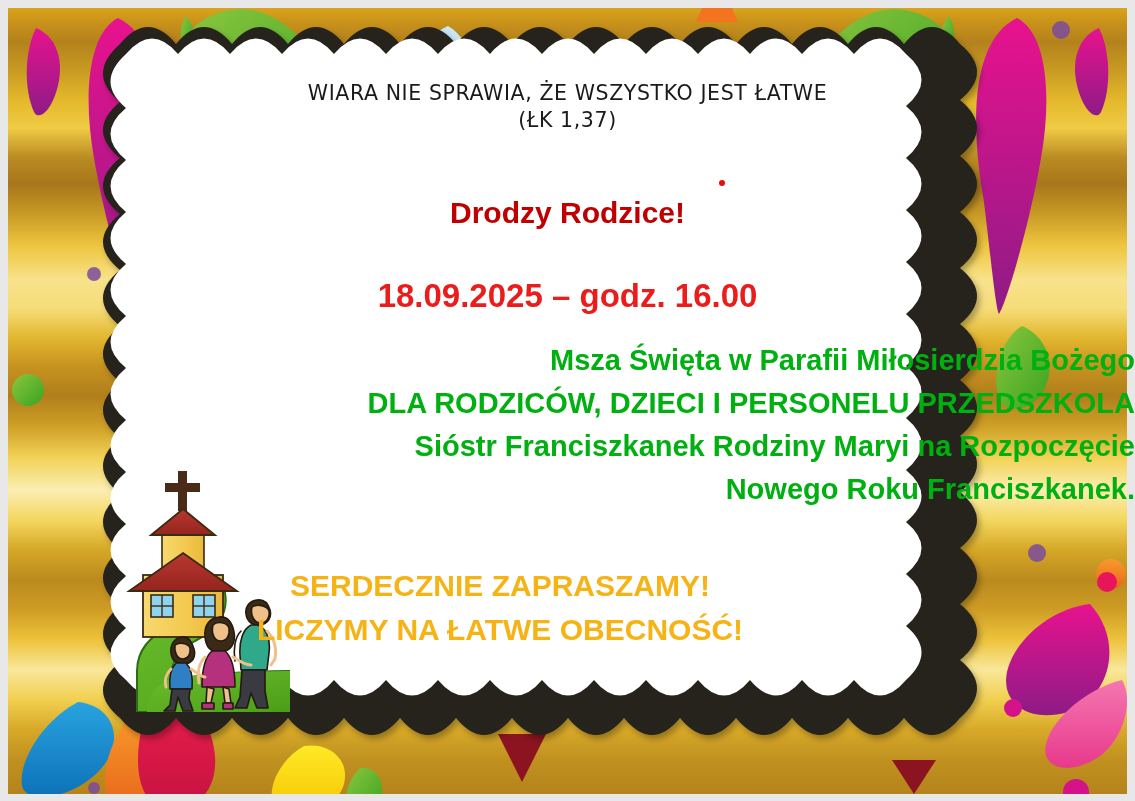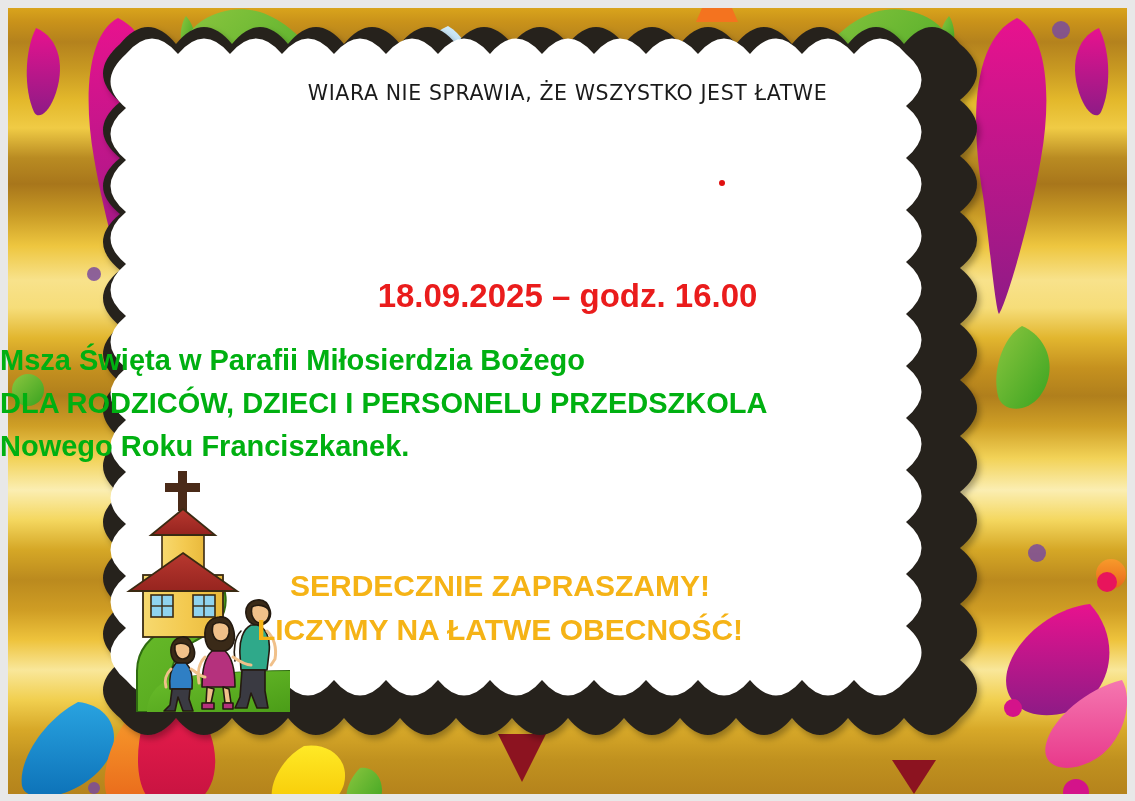--- a/index.html
+++ b/index.html
@@ -119,21 +119,21 @@
     font-size: 33px;
     font-weight: bold;
     color: #ea1c1c;
   }
 
   .greenblock {
     position: absolute;
     left: 0;
     top: 339px;
     width: 1135px;
-    text-align: left;
+    text-align: right;
     color: #00b011;
     font-weight: bold;
     font-size: 29px;
     line-height: 43px;
   }
   .greenblock .u { text-underline-offset: 3px; }
 
   .invite {
     position: absolute;
     left: 0;
@@ -392,30 +392,33 @@
           <path d="M 97 224 L 95 240 L 89 246 L 100 246 L 103 232 L 108 246 L 118 246 L 114 234 L 115 224 Z" fill="#3a3a42"></path>
         </g>
       </g>
     </svg>
   </div>
 
   <div class="content">
 
     <div class="quote">
       <div>WIARA NIE SPRAWIA, ŻE WSZYSTKO JEST ŁATWE</div>
+      <div>(ŁK 1,37)</div>
     </div>
 
     <div class="red-dot"></div>
 
+    <div class="greeting">Drodzy Rodzice!</div>
 
     <div class="datetime">18.09.2025 – godz. 16.00</div>
 
     <div class="greenblock">
       <div>Msza Święta w Parafii Miłosierdzia Bożego</div>
       <div class="u">DLA RODZICÓW, DZIECI I PERSONELU PRZEDSZKOLA</div>
+      <div>Sióstr Franciszkanek Rodziny Maryi na Rozpoczęcie</div>
       <div>Nowego Roku Franciszkanek.</div>
     </div>
 
     <div class="invite">
       <div>SERDECZNIE ZAPRASZAMY!</div>
       <div>LICZYMY NA ŁATWE OBECNOŚĆ!</div>
     </div>
 
   </div>
 </div>

